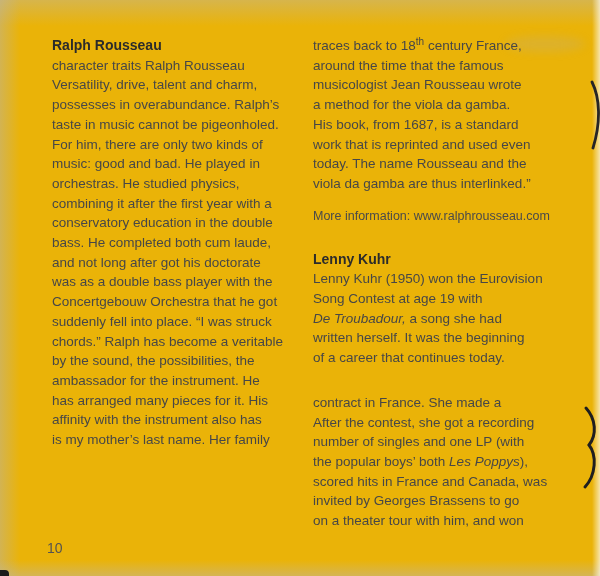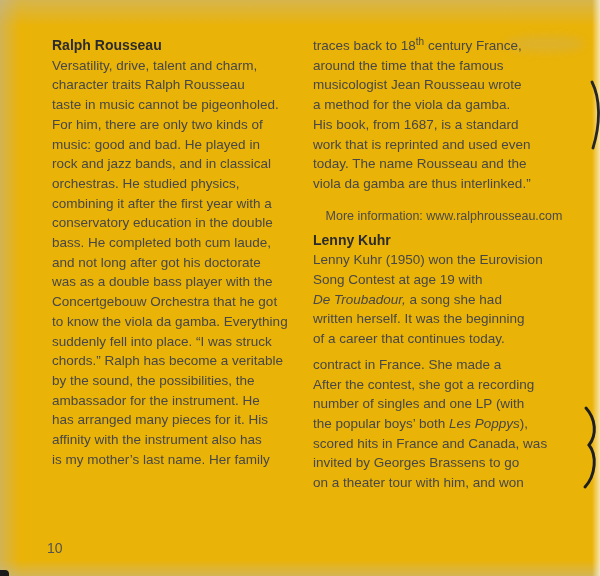--- a/index.html
+++ b/index.html
@@ -37,22 +37,22 @@
     color: #2b2b2b;
     white-space: pre;
   }
   .line {
     font-size: 13.5px;
     line-height: 19.7px;
     white-space: pre;
   }
   .line .sup    { vertical-align: super; font-size: 10px; line-height: 0; }
   .line .italic { font-style: italic; }
-  .block-gap-sm { margin-top: 13px; text-align: center; }
-  .block-gap-md { margin-top: 6px; }
+  .block-gap-sm { margin-top: 13px; }
+  .block-gap-md { margin-top: 25px; }
   .more-info {
     font-size: 12.5px;
     line-height: 18px;
     color: #4a4a4a;
     white-space: pre;
   }
   .page-number {
     position: absolute;
     left: 47px;
     top: 540px;
@@ -76,34 +76,33 @@
   <svg class="ink-mark" style="left:589px; top:80px;" width="12" height="72" viewBox="0 0 12 72">
     <path d="M3,2 C11,18 12,42 4,68" stroke="#262626" stroke-width="2.8" fill="none" stroke-linecap="round"></path>
   </svg>
   <svg class="ink-mark" style="left:580px; top:405px;" width="20" height="86" viewBox="0 0 20 86">
     <path d="M6,3 C16,14 17,30 9,40 C17,50 16,70 5,82" stroke="#1f1f1f" stroke-width="3" fill="none" stroke-linecap="round"></path>
   </svg>
 
   <div class="col col-left">
     <div class="heading">Ralph Rousseau</div>
     <div>
+        <div class="line">character traits Ralph Rousseau</div>
         <div class="line">Versatility, drive, talent and charm,</div>
-        <div class="line">character traits Ralph Rousseau</div>
+        <div class="line">possesses in overabundance. Ralph’s</div>
         <div class="line">taste in music cannot be pigeonholed.</div>
         <div class="line">For him, there are only two kinds of</div>
         <div class="line">music: good and bad. He played in</div>
-        <div class="line">rock and jazz bands, and in classical</div>
         <div class="line">orchestras. He studied physics,</div>
         <div class="line">combining it after the first year with a</div>
         <div class="line">conservatory education in the double</div>
         <div class="line">bass. He completed both cum laude,</div>
         <div class="line">and not long after got his doctorate</div>
         <div class="line">was as a double bass player with the</div>
         <div class="line">Concertgebouw Orchestra that he got</div>
-        <div class="line">to know the viola da gamba. Everything</div>
         <div class="line">suddenly fell into place. “I was struck</div>
         <div class="line">chords.” Ralph has become a veritable</div>
         <div class="line">by the sound, the possibilities, the</div>
         <div class="line">ambassador for the instrument. He</div>
         <div class="line">has arranged many pieces for it. His</div>
         <div class="line">affinity with the instrument also has</div>
         <div class="line">is my mother’s last name. Her family</div>
       </div>
   </div>
 

